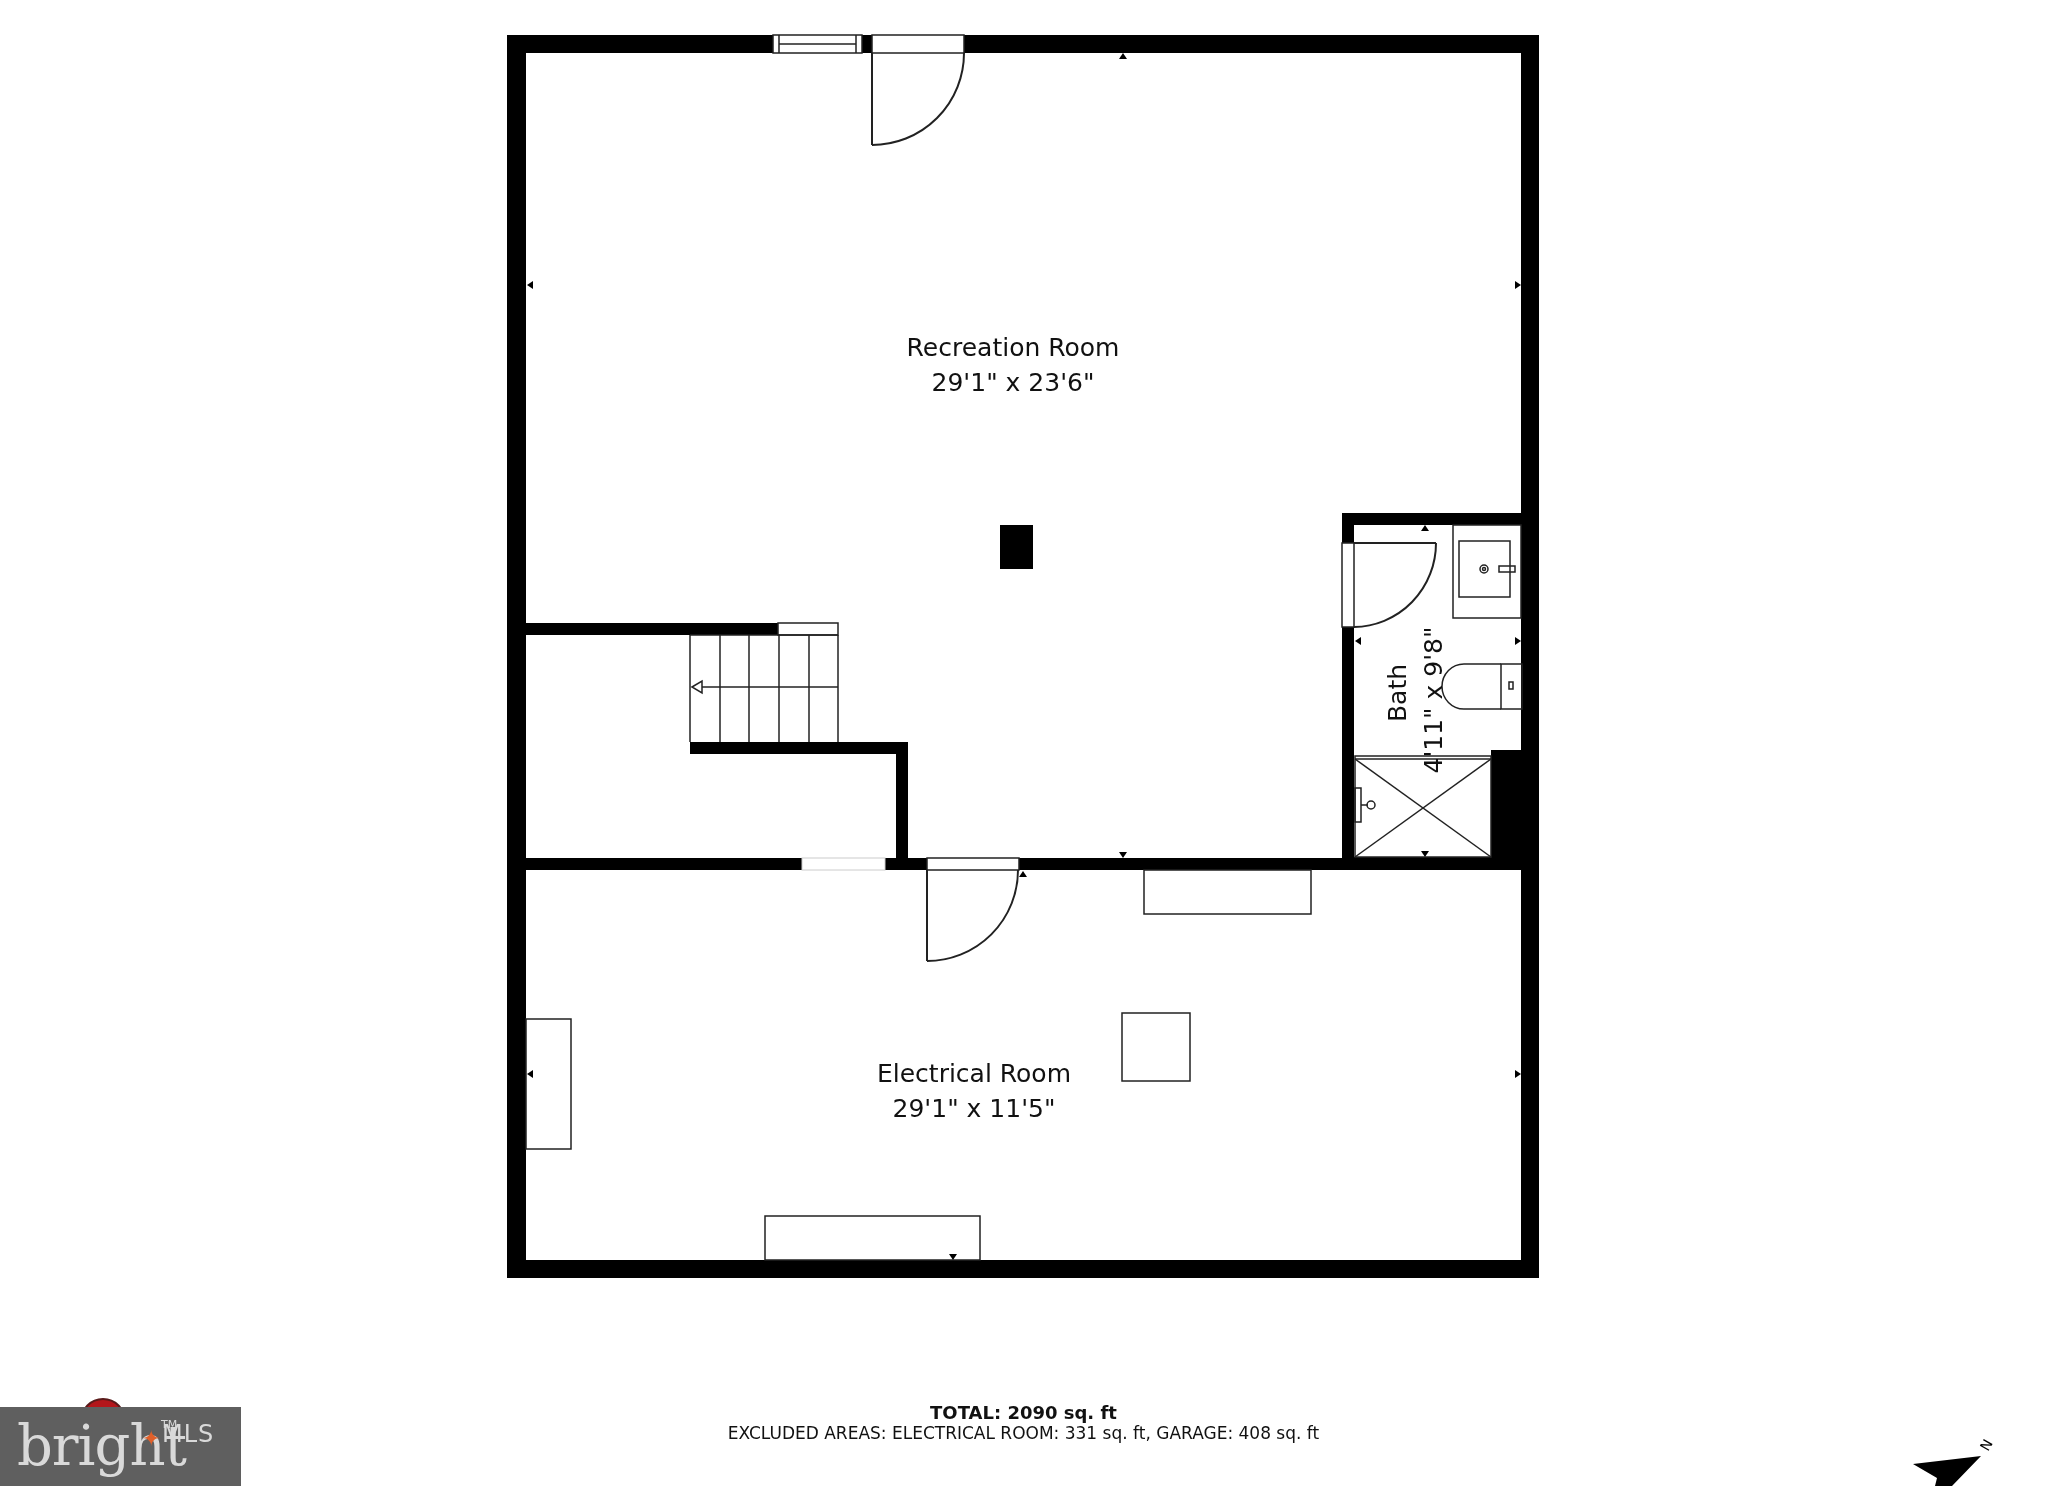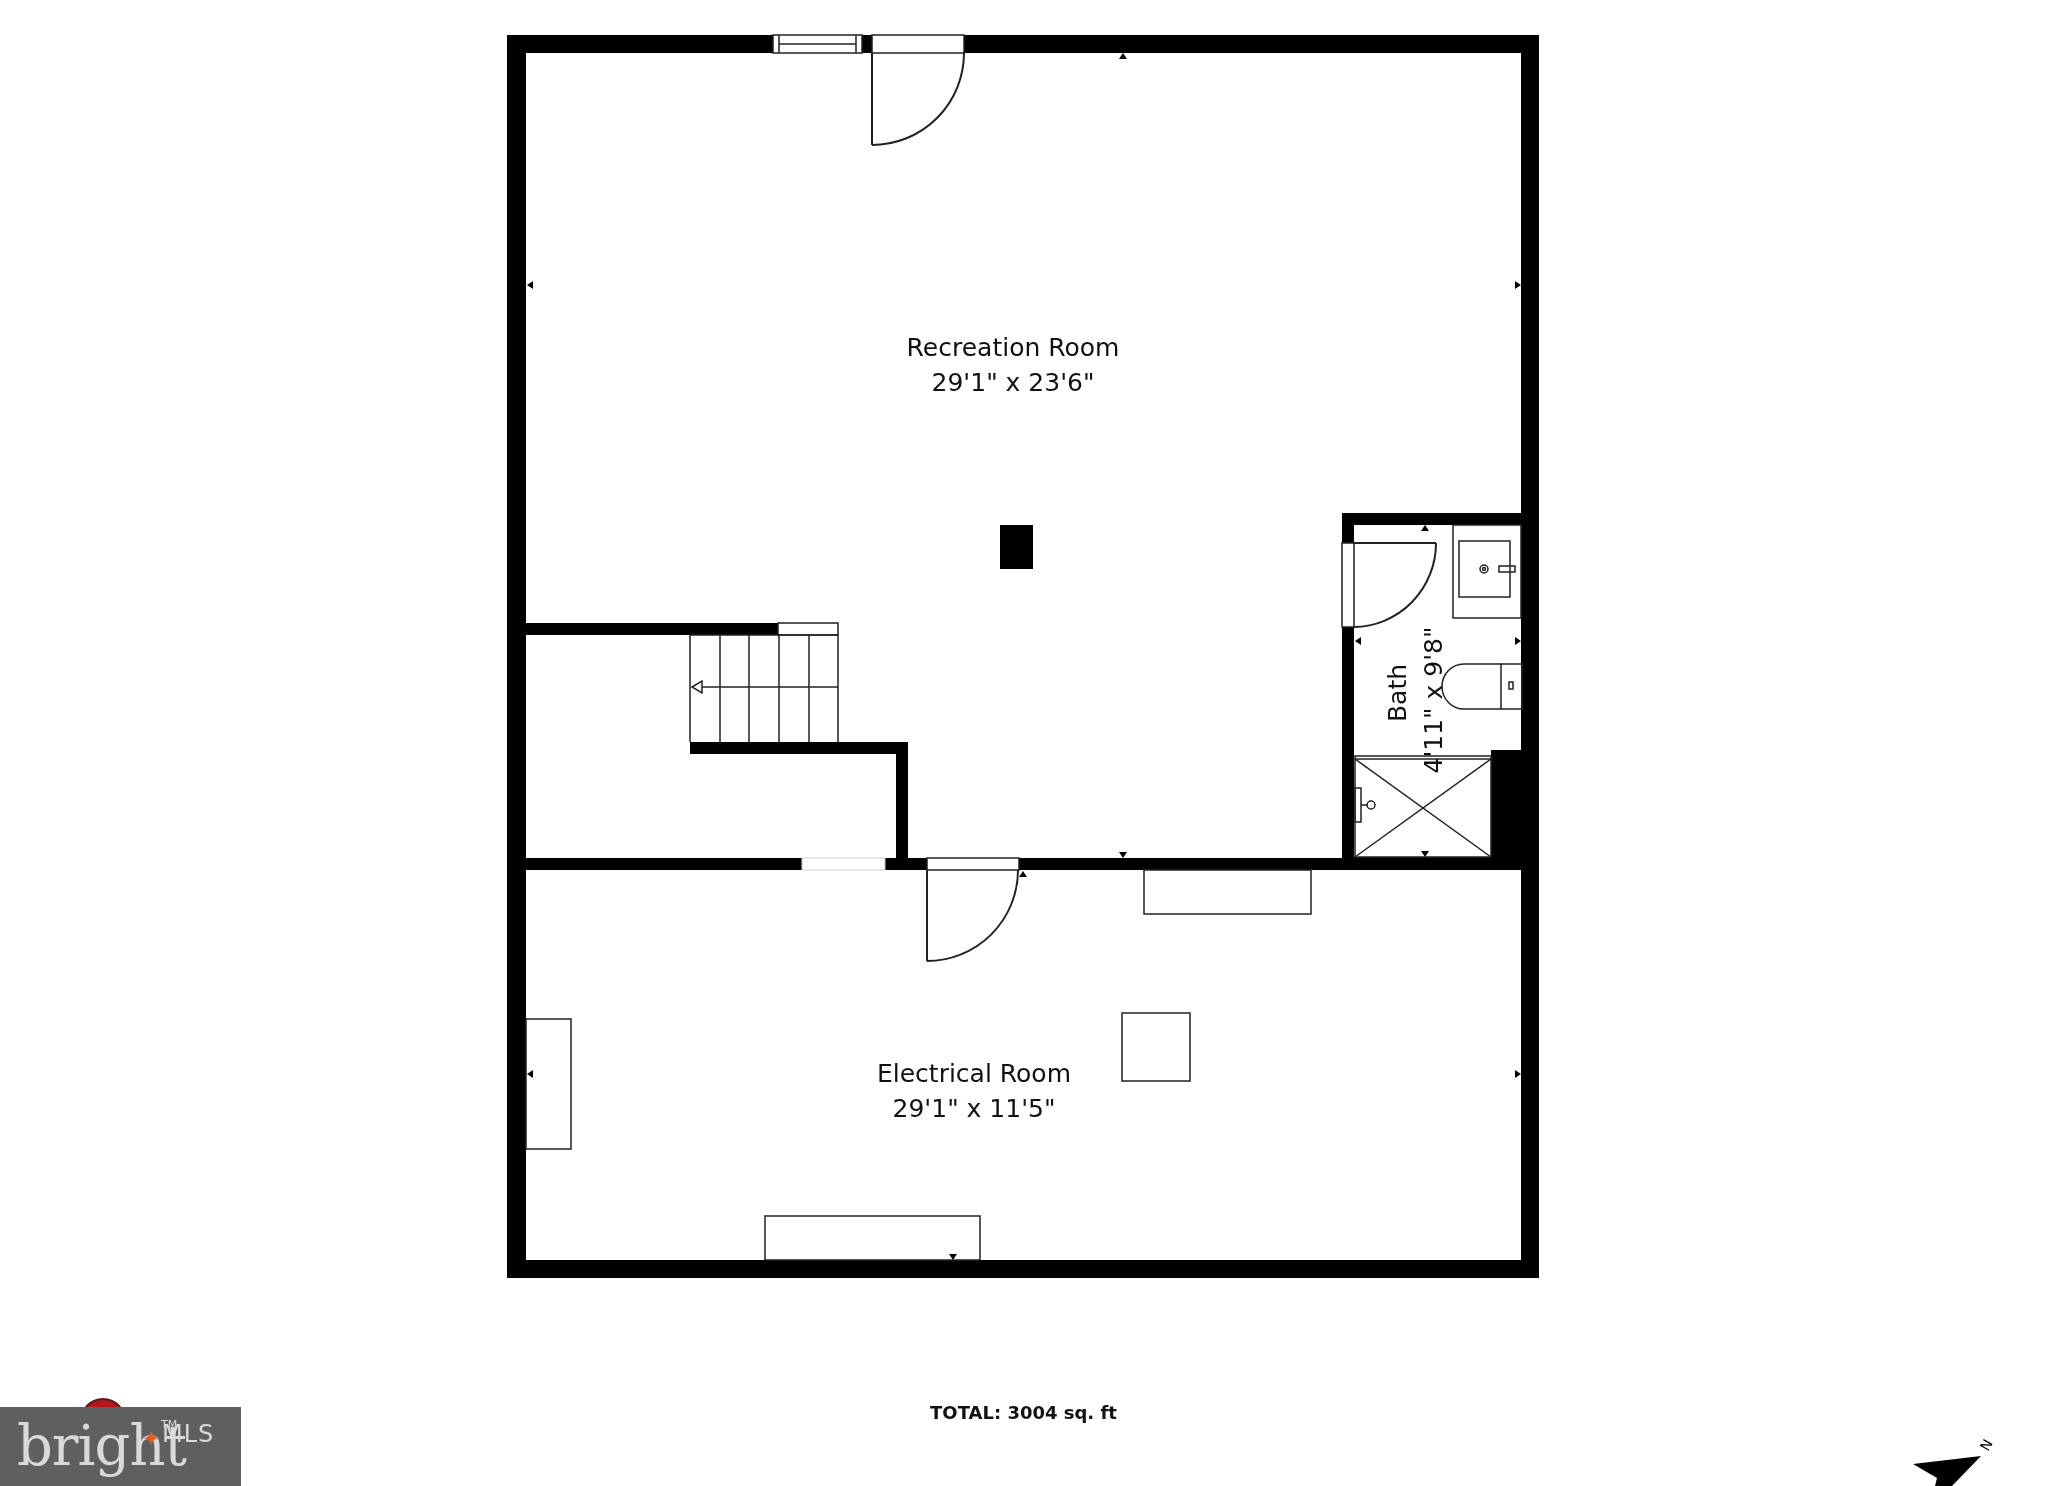--- a/index.html
+++ b/index.html
@@ -148,21 +148,22 @@
   <text class="room-label" x="974" y="1082" text-anchor="middle">Electrical Room</text>
   <text class="room-label" x="974" y="1117" text-anchor="middle">29'1" x 11'5"</text>
 
   <g>
     <path d="M1913 1464 L1981 1456 L1952 1486 L1935 1486 L1937 1478 Z" fill="#000"></path>
     <text x="0" y="0" font-size="14" font-family="DejaVu Sans, sans-serif" transform="translate(1988 1452) rotate(-60)">N</text>
   </g>
 </svg>
 
 <div class="footer" style="top:1402px;">
-  <div class="total">TOTAL: 3004 sq. ft</div>
+  <div class="total">TOTAL: 2090 sq. ft</div>
+  <div class="line">EXCLUDED AREAS: ELECTRICAL ROOM: 331 sq. ft, GARAGE: 408 sq. ft</div>
 </div>
 
 <div>
   <div class="logo-seal"></div>
   <div class="logo-box"></div>
   <div class="logo-text">bright</div>
   <div class="logo-star">✦</div>
   <div class="logo-tm">TM</div>
   <div class="logo-mls">MLS</div>
 </div>

